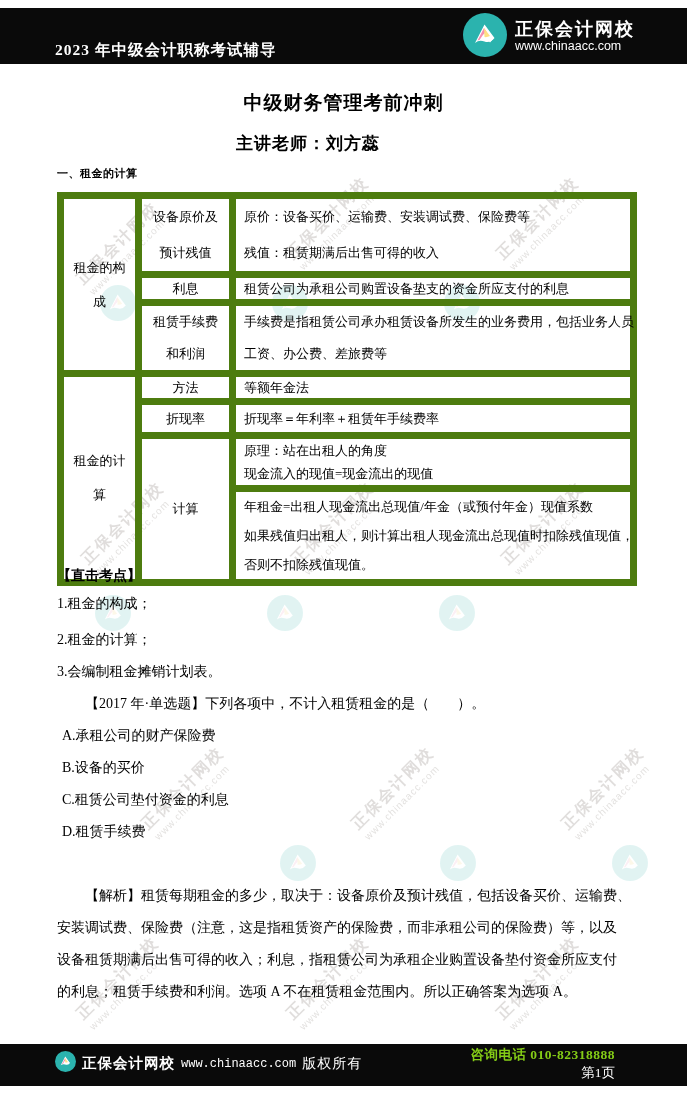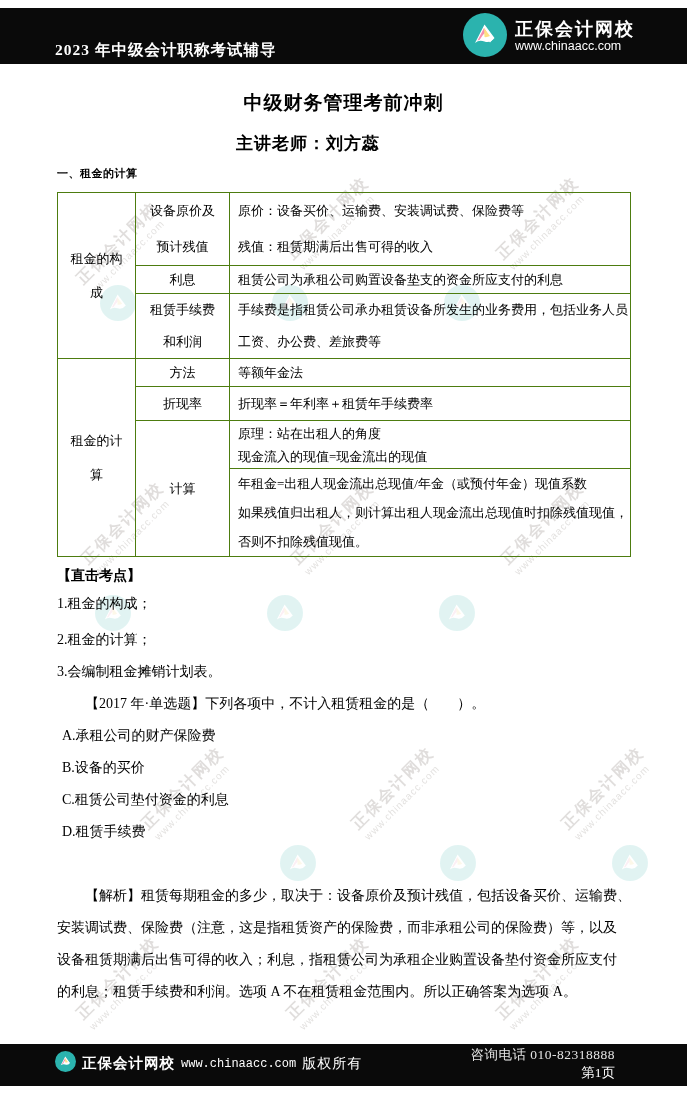--- a/index.html
+++ b/index.html
@@ -31,34 +31,34 @@
                 font-family:"Liberation Sans","DejaVu Sans",sans-serif; }
   .botbar { position:absolute; left:0; top:1044px; width:687px; height:42px;
             background:#0a0a0a; z-index:2; }
   .foot-left { position:absolute; left:55px; top:7px; display:flex; align-items:center;
                gap:6px; color:#fff; font-size:14px; }
   .foot-brand { font-family:"Liberation Sans","DejaVu Sans",sans-serif; font-weight:bold;
                 font-size:14.5px; letter-spacing:1px; }
   .foot-url { font-family:"Liberation Mono","DejaVu Sans Mono",monospace; font-size:12px; }
   .foot-copy { font-size:14px; letter-spacing:1px; }
   .foot-right { position:absolute; right:72px; top:2px; text-align:right; line-height:1.35; }
-  .foot-phone { color:#e5e5e5; font-size:13.5px; font-weight:normal; letter-spacing:.5px; }
+  .foot-phone { color:#84cc16; font-size:13.5px; font-weight:bold; letter-spacing:.5px; }
   .foot-page  { color:#ffffff; font-size:13.5px; }
   
   .content { position:absolute; inset:0; z-index:1; }
   .doc-title { position:absolute; left:0; top:90px; width:687px; text-align:center;
                font-size:19px; font-weight:bold; letter-spacing:1px; }
   .doc-lecturer { position:absolute; left:0; top:132px; width:616px; text-align:center;
                   font-size:17px; font-weight:bold; letter-spacing:1px; }
   .section-heading { position:absolute; left:57px; top:166px; font-size:11px;
                      font-weight:bold; letter-spacing:.5px; }
   
   table.rent { position:absolute; left:57px; top:192px; width:573px;
                border-collapse:collapse; table-layout:fixed; font-size:13px; }
-  table.rent td { border:1px solid #4d7c0f; vertical-align:middle; padding:0;
+  table.rent td { border:7px solid #4d7c0f; vertical-align:middle; padding:0;
                   background:transparent; }
   .col1 { width:78px; }  .col2 { width:94px; }  .col3 { width:401px; }
   .c-center { text-align:center; }
   .c-desc   { text-align:left; }
   .c-desc .ln { padding-left:8px; white-space:nowrap; }
   .r1 { height:73px; } .r2 { height:28px; } .r3 { height:65px; }
   .r4 { height:28px; } .r5 { height:34px; } .r6 { height:48px; } .r7 { height:88px; }
   .lh36 .ln { height:36px; line-height:36px; }
   .lh32 .ln { height:32px; line-height:32px; }
   .lh23 .ln { height:23px; line-height:23px; }

